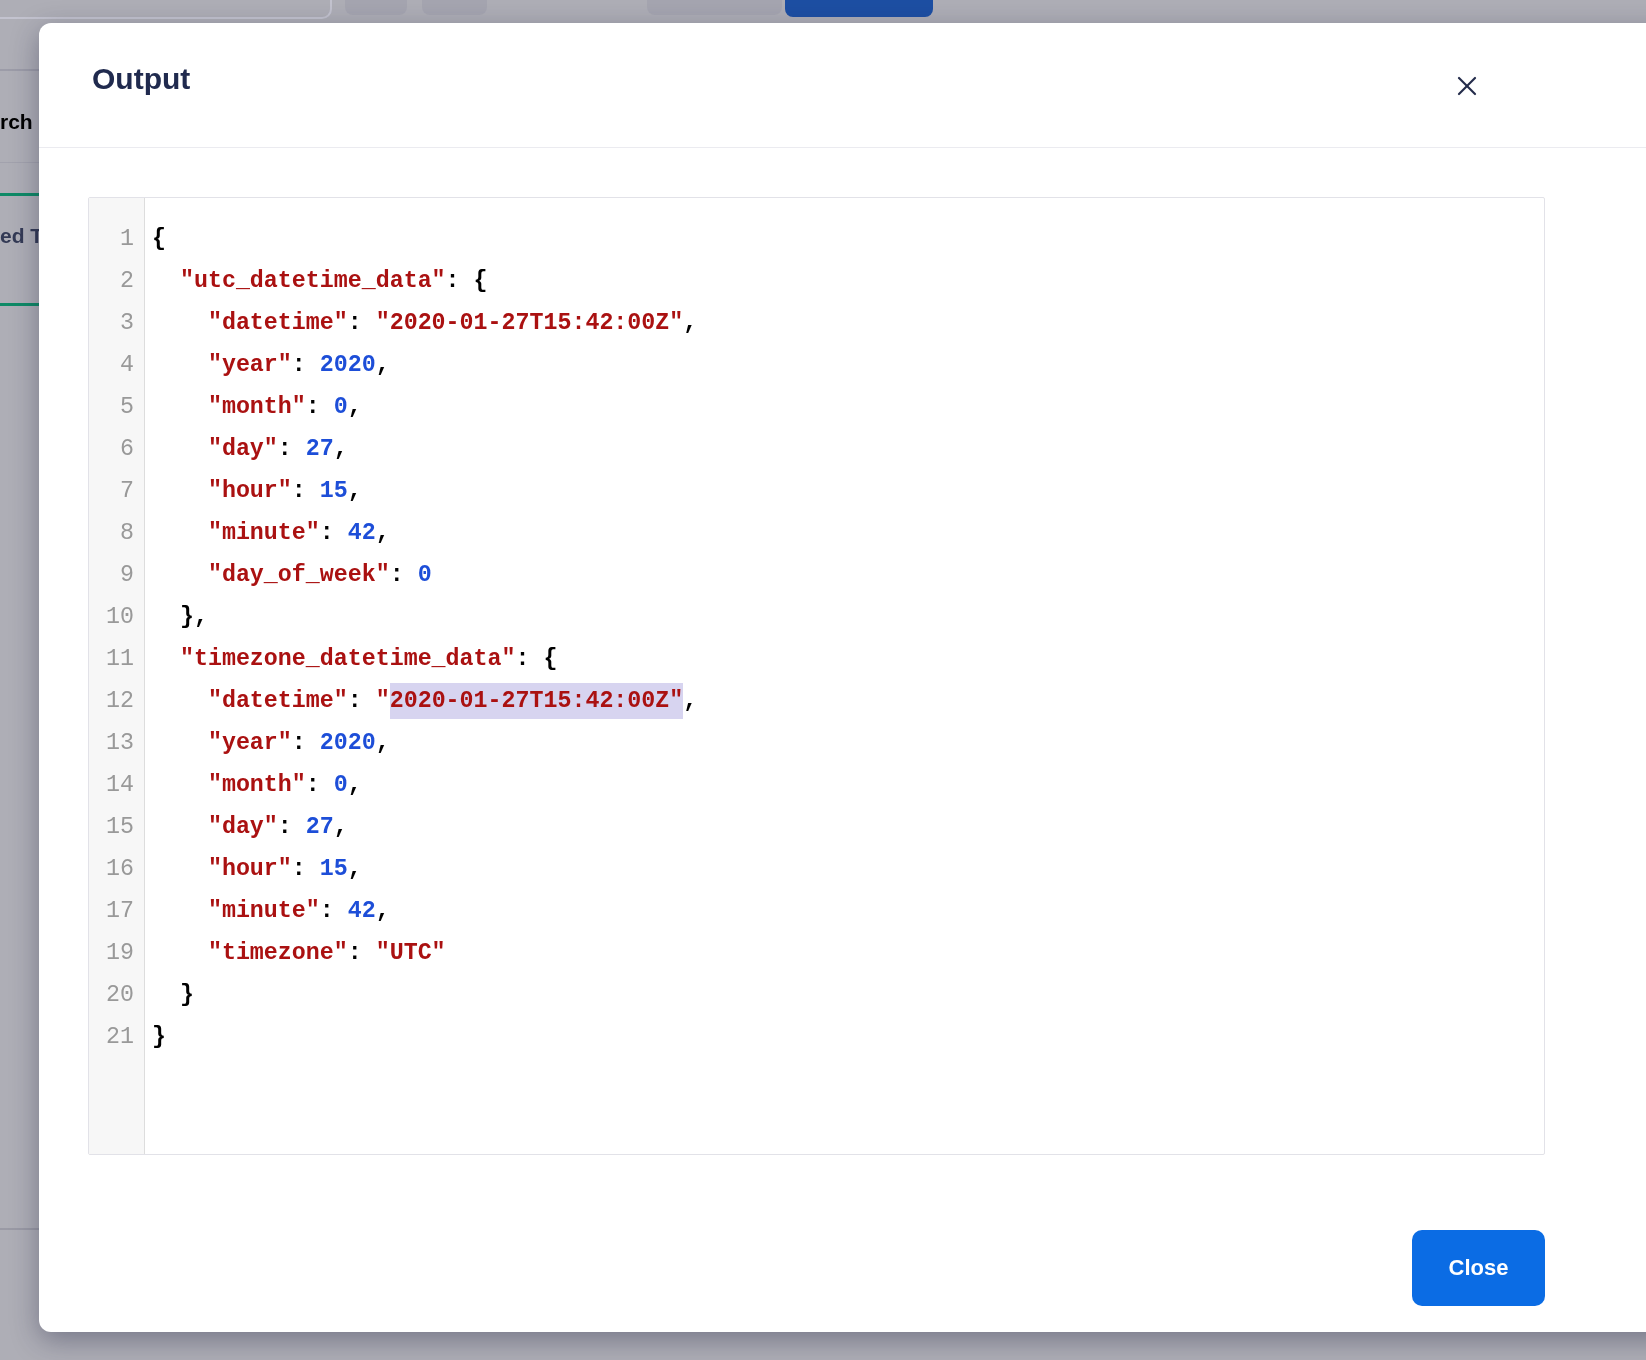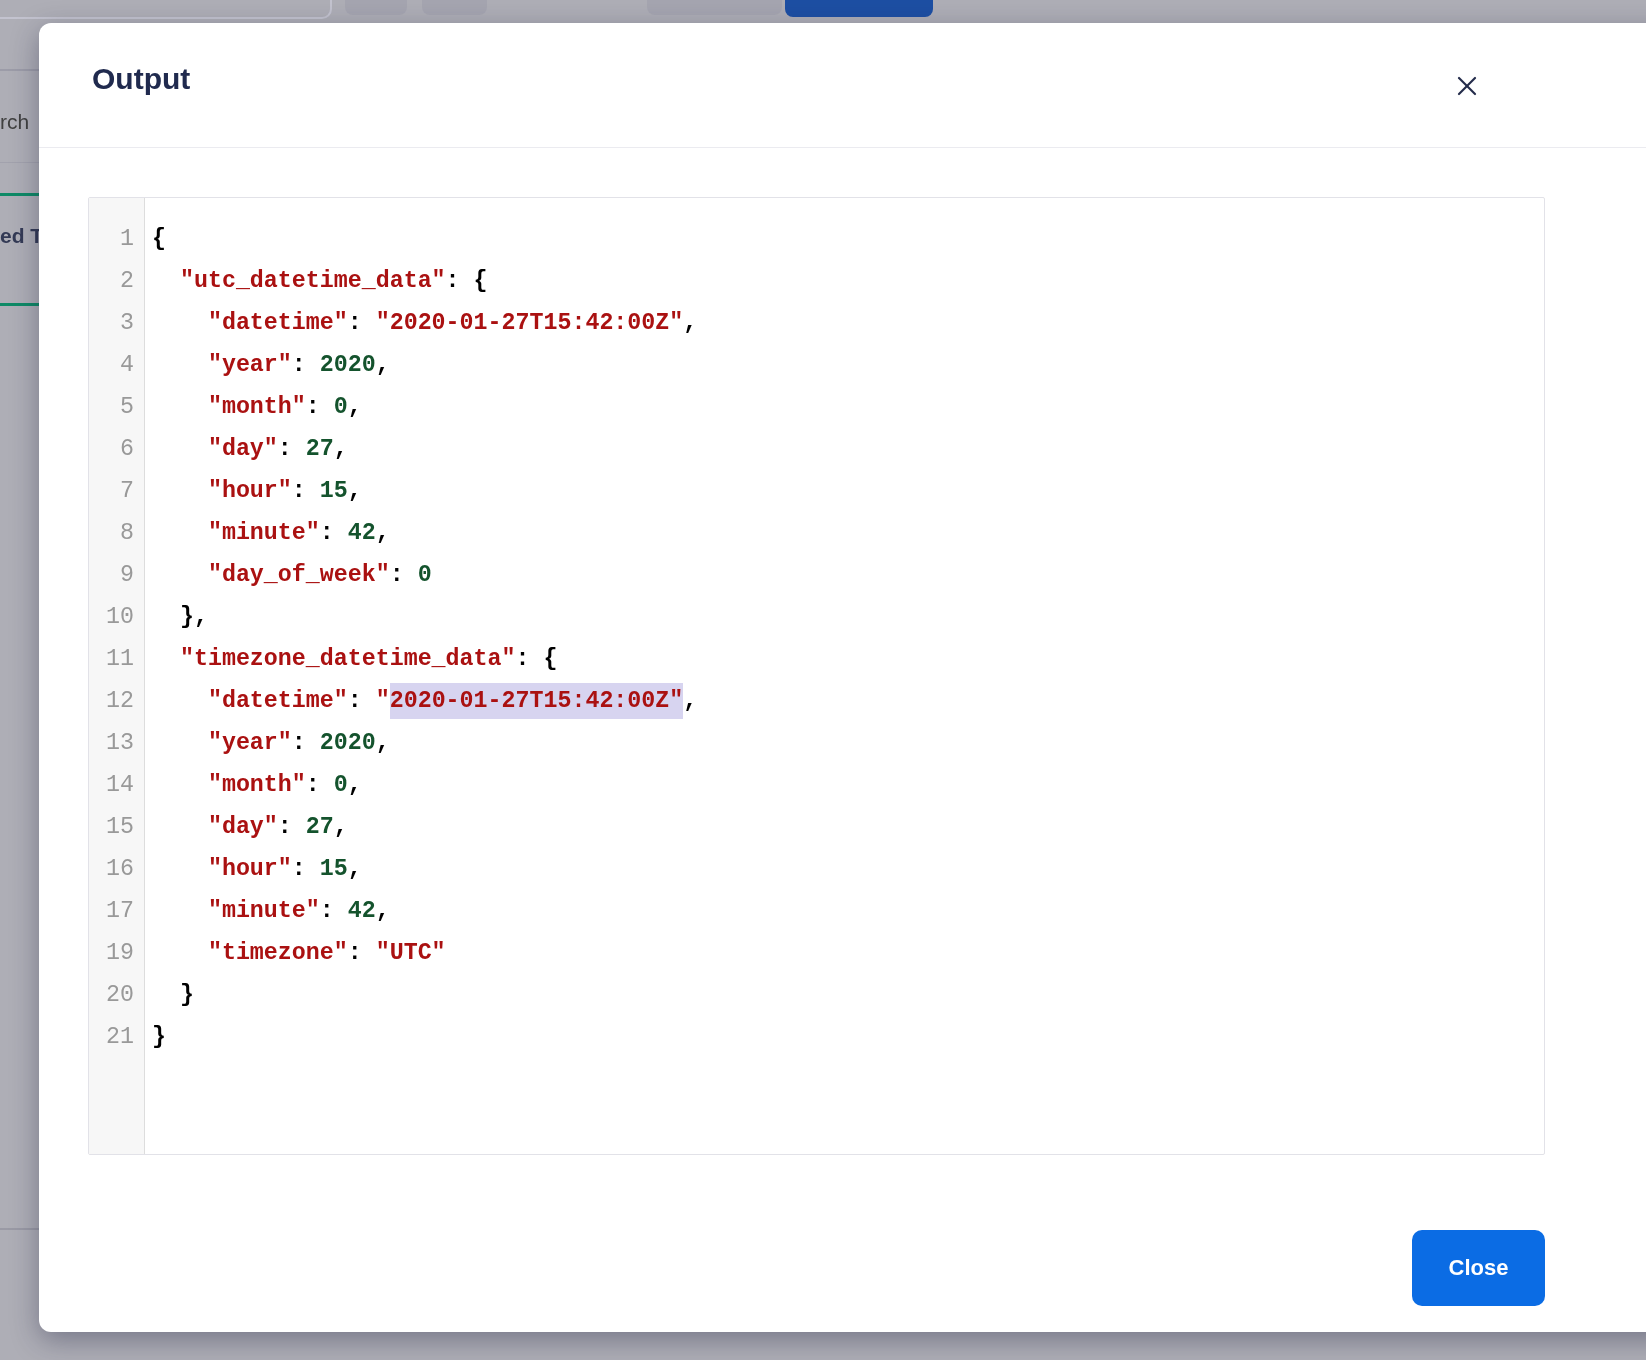--- a/index.html
+++ b/index.html
@@ -25,21 +25,21 @@
   .bg-btn-blue{left:785px;top:-30px;width:148px;height:47px;background:#1d4fa3;border-radius:8px;}
   .bg-line{background:#9c9ca8;height:2px;}
   .bg-line-l1{left:0;top:69px;width:39px;}
   .bg-line-l2{left:0;top:162px;width:39px;height:1px;background:#a2a2ad;}
   .bg-line-l3{left:0;top:1228px;width:39px;background:#9a9aa5;}
   .bg-line-r1{left:1594px;top:152px;width:52px;height:1px;}
   .bg-green{background:#0e8a66;height:3px;left:0;width:39px;}
   .bg-green-1{top:193px;}
   .bg-green-2{top:303px;}
   .bg-text{color:#5f6275;white-space:nowrap;}
-  .bg-rch{left:0;top:110px;font-size:21px;color:#404040;}
+  .bg-rch{left:0;top:110px;font-size:21px;color:#000000;font-weight:bold;}
   .bg-edt{left:0;top:224px;font-size:21px;font-weight:700;color:#333a55;}
   .bg-ple{left:0;top:264px;font-size:19px;color:#85878f;margin-left:43px;}
   .bg-tose{left:1596px;top:176px;font-size:26px;}
   .bg-step{left:1594px;top:730px;font-size:23px;}
 
   
   .modal{
     position:absolute;left:39px;top:23px;width:1639px;height:1309px;
     background:#ffffff;border-radius:12px;
     box-shadow:0 8px 28px rgba(25,30,60,0.38);
@@ -79,21 +79,21 @@
     width:55px;flex:0 0 55px;text-align:right;padding-right:10px;
     box-sizing:border-box;color:#999999;font-weight:400;
     user-select:none;
   }
   .code-cell{
     white-space:pre;font-weight:700;color:#000000;padding-left:8px;
   }
   .tok-p{color:#000000;}
   .tok-k{color:#aa1111;}
   .tok-s{color:#aa1111;}
-  .tok-n{color:#14532d;text-align:center;}
+  .tok-n{color:#1d4ed8;text-align:center;}
   .hl{background:#d7d4f0;padding:5px 0;}
 
   
   .close-btn{
     position:absolute;left:1373px;top:1207px;width:133px;height:76px;
     background:#0b6ce4;border:none;border-radius:10px;cursor:pointer;
     color:#ffffff;font-family:"Liberation Sans",sans-serif;
     font-size:22px;font-weight:700;
     display:flex;align-items:center;justify-content:center;
   }

